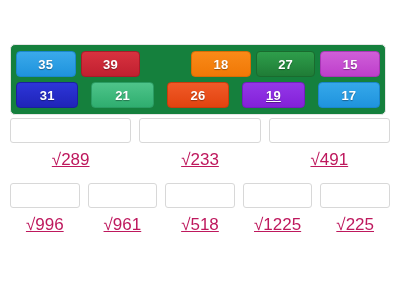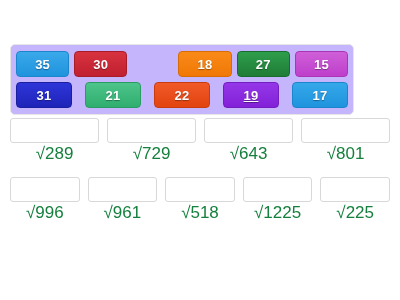--- a/index.html
+++ b/index.html
@@ -20,24 +20,24 @@
     width: 400px;
     height: 300px;
     background: #ffffff;
   }
 
   
   .tile-tray {
     position: absolute;
     left: 10px;
     top: 44px;
-    width: 344px;
+    width: 376px;
     box-sizing: border-box;
     padding: 6px 5px;
-    background: #c4b5fd;
+    background: #15803d;
     border: 1px solid #e6e6e6;
     border-radius: 5px;
   }
   .tile-row {
     display: flex;
     gap: 5px;
   }
   .tile-row + .tile-row {
     margin-top: 5px;
     gap: 13px;
@@ -81,65 +81,63 @@
   }
   .drop-box {
     width: 100%;
     height: 25px;
     box-sizing: border-box;
     background: #ffffff;
     border: 1px solid #d8d8d8;
     border-radius: 3px;
   }
   .answer-label {
+    margin-top: 6px;
     font-size: 17px;
-    color: #15803d;
+    color: #be185d;
     line-height: 22px;
     white-space: nowrap;
+    text-decoration: underline;
   }
 </style>
 </head>
 <body>
 
 <div id="app">
 
   <div class="tile-tray">
       <div class="tile-row">
         <div class="tile" style="background: linear-gradient(rgb(58, 169, 234) 0%, rgb(31, 147, 221) 100%); border: 1px solid rgb(27, 134, 204);">35</div>
-        <div class="tile" style="background: linear-gradient(rgb(216, 50, 63) 0%, rgb(192, 32, 48) 100%); border: 1px solid rgb(168, 27, 41);">30</div>
+        <div class="tile" style="background: linear-gradient(rgb(216, 50, 63) 0%, rgb(192, 32, 48) 100%); border: 1px solid rgb(168, 27, 41);">39</div>
         <div class="tile" style="background: linear-gradient(rgb(249, 138, 24) 0%, rgb(240, 120, 6) 100%); border: 1px solid rgb(216, 108, 5); margin-left: 46px;">18</div>
         <div class="tile" style="background: linear-gradient(rgb(46, 158, 75) 0%, rgb(31, 124, 54) 100%); border: 1px solid rgb(26, 107, 46); text-align: right;">27</div>
         <div class="tile" style="background: linear-gradient(rgb(207, 95, 216) 0%, rgb(190, 63, 203) 100%); border: 1px solid rgb(169, 54, 182);">15</div>
       </div>
       <div class="tile-row">
         <div class="tile" style="background: linear-gradient(rgb(45, 53, 216) 0%, rgb(31, 36, 184) 100%); border: 1px solid rgb(26, 31, 160);">31</div>
         <div class="tile" style="background: linear-gradient(rgb(78, 196, 138) 0%, rgb(47, 174, 111) 100%); border: 1px solid rgb(42, 156, 99);">21</div>
-        <div class="tile" style="background: linear-gradient(rgb(240, 90, 40) 0%, rgb(226, 67, 15) 100%); border: 1px solid rgb(201, 60, 13);">22</div>
+        <div class="tile" style="background: linear-gradient(rgb(240, 90, 40) 0%, rgb(226, 67, 15) 100%); border: 1px solid rgb(201, 60, 13);">26</div>
         <div class="tile" style="background: linear-gradient(rgb(148, 55, 232) 0%, rgb(131, 33, 216) 100%); border: 1px solid rgb(116, 29, 192); text-decoration: underline;">19</div>
         <div class="tile" style="background: linear-gradient(rgb(53, 168, 234) 0%, rgb(31, 147, 221) 100%); border: 1px solid rgb(27, 134, 204);">17</div>
       </div>
     </div>
 
   <div class="answer-grid">
       <div class="answer-row">
         <div class="answer-cell">
           <div class="drop-box" style="border-color: rgb(216, 216, 216);"></div>
           <div class="answer-label">√289</div>
         </div>
         <div class="answer-cell">
           <div class="drop-box" style="border-color: rgb(216, 216, 216);"></div>
-          <div class="answer-label">√729</div>
+          <div class="answer-label">√233</div>
         </div>
         <div class="answer-cell">
           <div class="drop-box" style="border-color: rgb(216, 216, 216);"></div>
-          <div class="answer-label">√643</div>
-        </div>
-        <div class="answer-cell">
-          <div class="drop-box" style="border-color: rgb(216, 216, 216);"></div>
-          <div class="answer-label">√801</div>
+          <div class="answer-label">√491</div>
         </div>
       </div>
       <div class="answer-row">
         <div class="answer-cell">
           <div class="drop-box" style="border-color: rgb(216, 216, 216);"></div>
           <div class="answer-label">√996</div>
         </div>
         <div class="answer-cell">
           <div class="drop-box" style="border-color: rgb(216, 216, 216);"></div>
           <div class="answer-label">√961</div>

